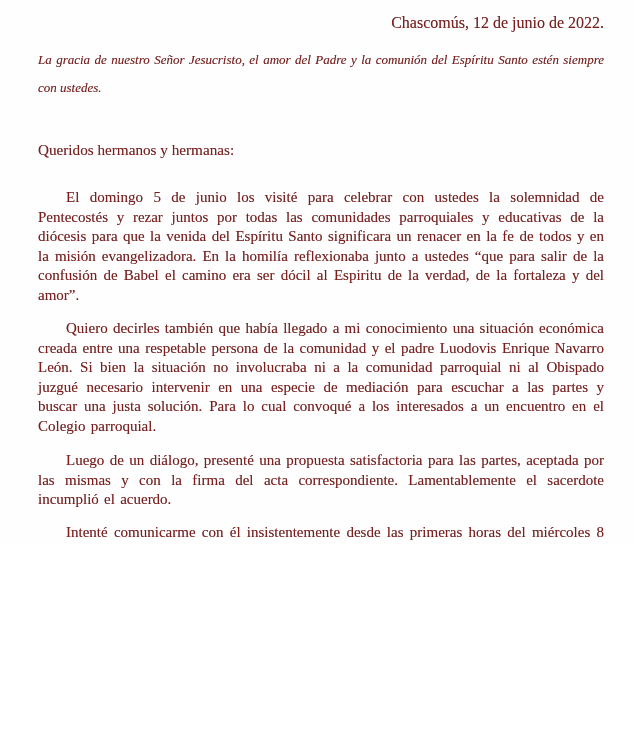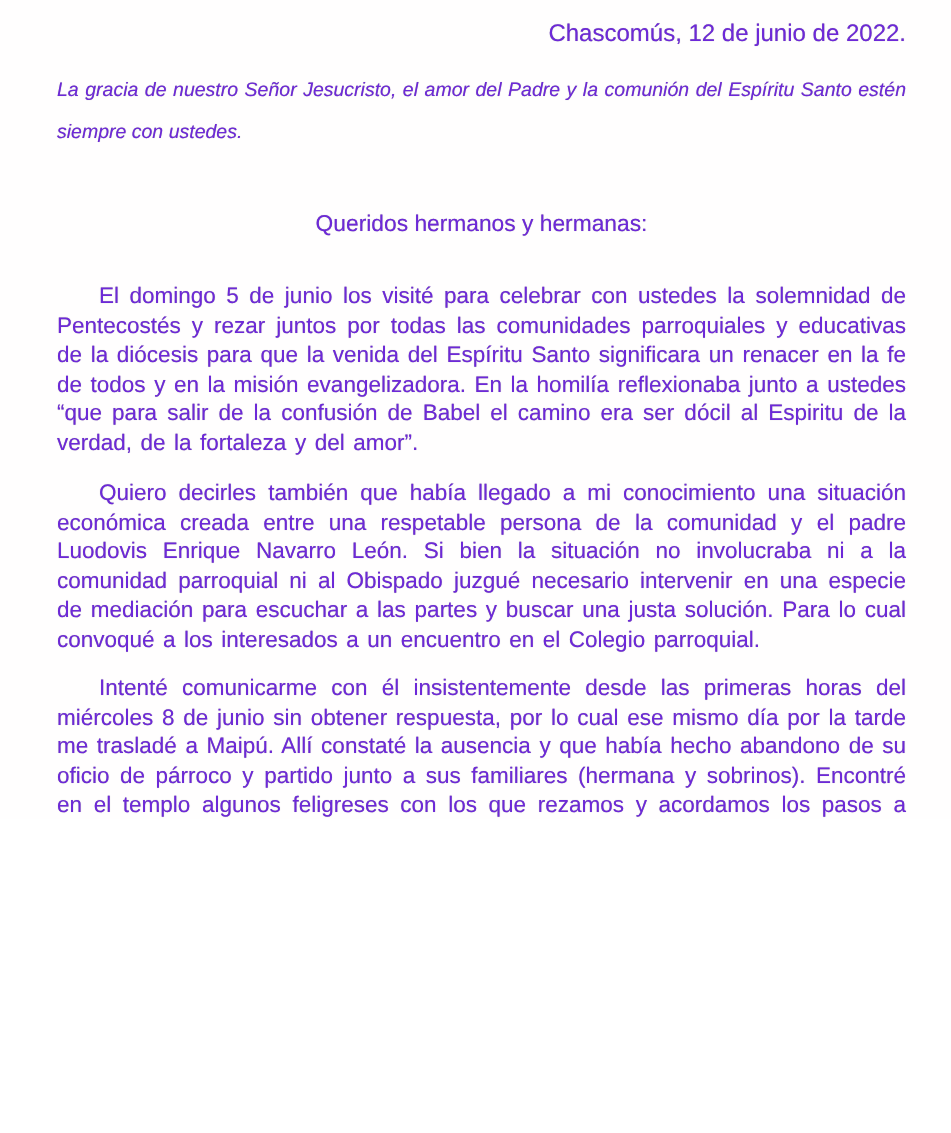--- a/index.html
+++ b/index.html
@@ -6,22 +6,22 @@
     margin: 0;
     padding: 0;
     background: #ffffff;
   }
   .page {
     position: relative;
     box-sizing: border-box;
     width: 634px;
     height: 546px;
     background: #fffefe;
-    font-family: Liberation Sans, sans-serif;
-    color: #6d28d9;
+    font-family: Liberation Serif, serif;
+    color: #7f1d1d;
     padding: 8px 30px 0 38px;
     overflow: hidden;
     text-shadow: 0 0 0.5px rgba(40,40,40,0.45); 
   }
   .dateline {
     margin: 0;
     padding-top: 4px;
     text-align: right;
     font-size: 16px;
     line-height: 22px;
@@ -37,21 +37,20 @@
     margin: 12px 0 0 0;
     font-style: italic;
     font-size: 13px;
     line-height: 28px;
     text-align: justify;
   }
   .greeting {
     margin: 38px 0 0 0;
     font-size: 15.2px;
     line-height: 20px;
-    text-align: center;
   }
   p.body {
     margin: 28px 0 0 0;
     font-size: 15px;
     line-height: 19.5px;
     text-align: justify;
     text-indent: 28px;
     word-spacing: 1.5px;
   }
   p.body.p2 { margin-top: 14px; }
@@ -66,15 +65,16 @@
 
 
   <p class="grace">La gracia de nuestro Señor Jesucristo, el amor del Padre y la comunión del Espíritu Santo estén siempre con ustedes.</p>
 
   <p class="greeting">Queridos hermanos y hermanas:</p>
 
   <p class="body p1">El domingo 5 de junio los visité para celebrar con ustedes la solemnidad de Pentecostés y rezar juntos por todas las comunidades parroquiales y educativas de la diócesis para que la venida del Espíritu Santo significara un renacer en la fe de todos y en la misión evangelizadora. En la homilía reflexionaba junto a ustedes “que para salir de la confusión de Babel el camino era ser dócil al Espiritu de la verdad, de la fortaleza y del amor”.</p>
 
   <p class="body p2">Quiero decirles también que había llegado a mi conocimiento una situación económica creada entre una respetable persona de la comunidad y el padre Luodovis Enrique Navarro León. Si bien la situación no involucraba ni a la comunidad parroquial ni al Obispado juzgué necesario intervenir en una especie de mediación para escuchar a las partes y buscar una justa solución. Para lo cual convoqué a los interesados a un encuentro en el Colegio parroquial.</p>
 
+  <p class="body p3">Luego de un diálogo, presenté una propuesta satisfactoria para las partes, aceptada por las mismas y con la firma del acta correspondiente. Lamentablemente el sacerdote incumplió el acuerdo.</p>
 
   <p class="body p4">Intenté comunicarme con él insistentemente desde las primeras horas del miércoles 8 de junio sin obtener respuesta, por lo cual ese mismo día por la tarde me trasladé a Maipú. Allí constaté la ausencia y que había hecho abandono de su oficio de párroco y partido junto a sus familiares (hermana y sobrinos). Encontré en el templo algunos feligreses con los que rezamos y acordamos los pasos a seguir para la continuidad de la vida parroquial aún en medio de esta sorpresiva y tristisima situación.</p>
 </div>
 
 </body></html>

